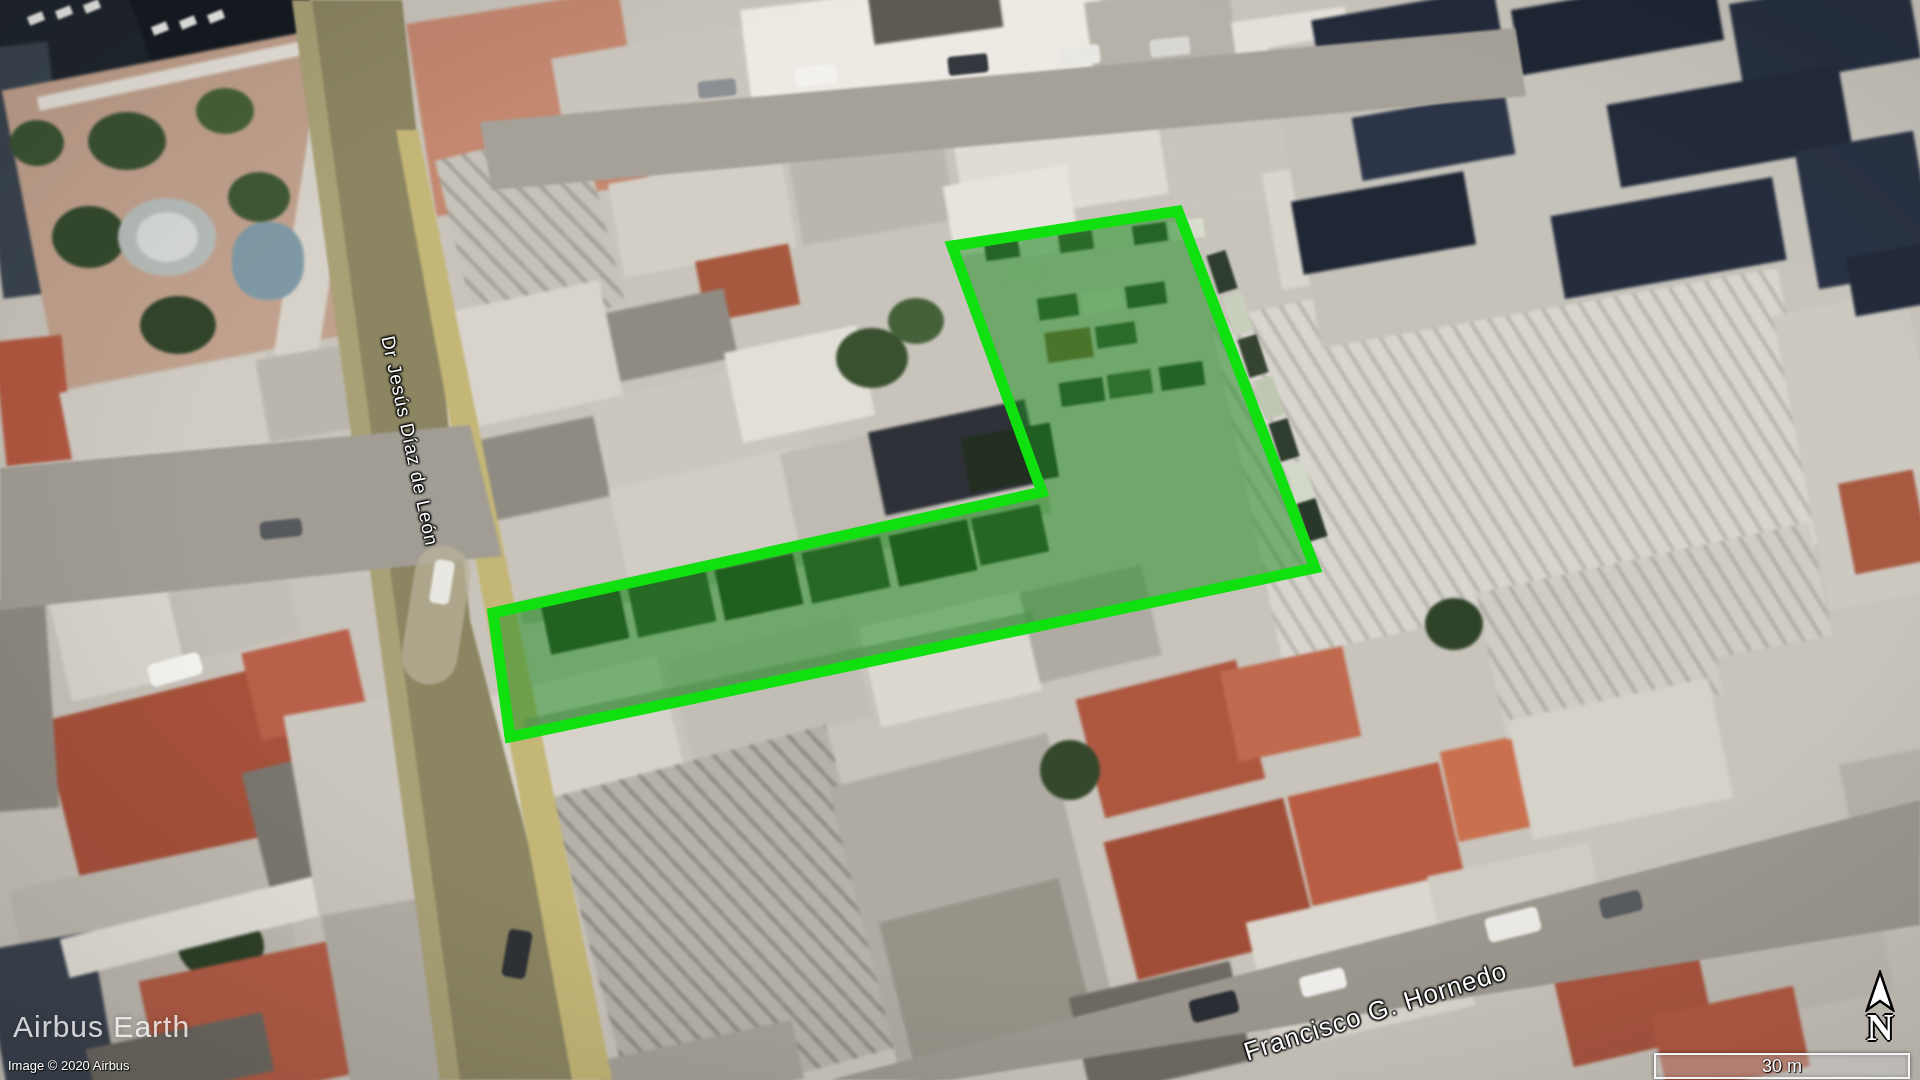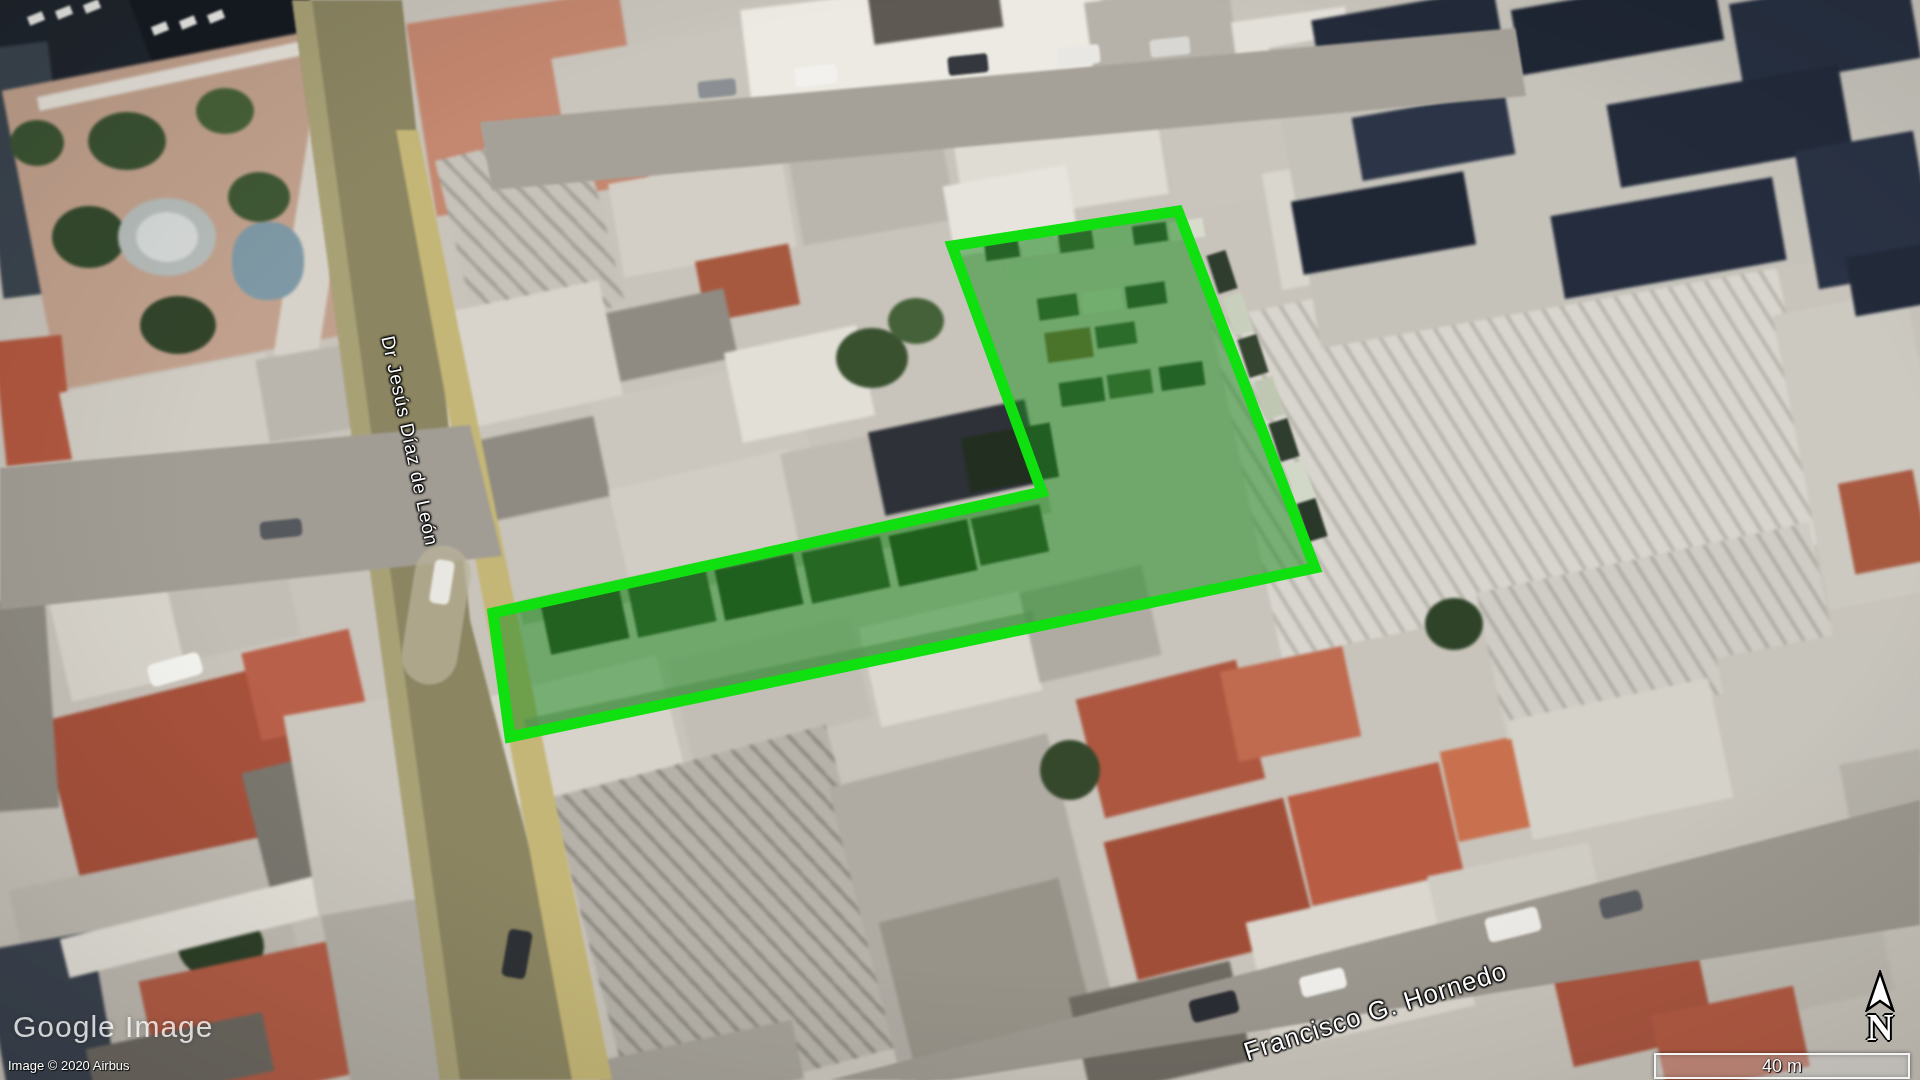--- a/index.html
+++ b/index.html
@@ -199,27 +199,27 @@
 
   <svg class="layer" id="parcel-svg" viewBox="0 0 1920 1080" xmlns="http://www.w3.org/2000/svg">
     <polygon id="parcel-polygon" stroke-linejoin="miter" points="952,246 1178,211 1315,568 510,737 493,613 1042,492" fill="rgba(30,140,35,0.52)" stroke="#10df10" stroke-width="11"></polygon>
   </svg>
 
   <div class="vignette"></div>
 
   <div class="map-label" id="label-vertical">Dr Jesús Díaz de León</div>
   <div class="map-label" id="label-diagonal">Francisco G. Hornedo</div>
 
-  <div id="ge-logo">Google Image</div>
+  <div id="ge-logo">Airbus Earth</div>
   <div id="attribution">Image © 2020 Airbus</div>
 
   <div id="compass">
     <svg width="38" height="42" viewBox="0 0 36 42">
       <polygon points="18,2 31,40 18,31 5,40" fill="#ffffff" stroke="#000000" stroke-width="2.5"></polygon>
     </svg>
     <span class="north-letter">N</span>
   </div>
 
   <div id="scalebar">
-    <span>40 m</span>
+    <span>30 m</span>
   </div>
 
 </div>
 
 </body></html>

